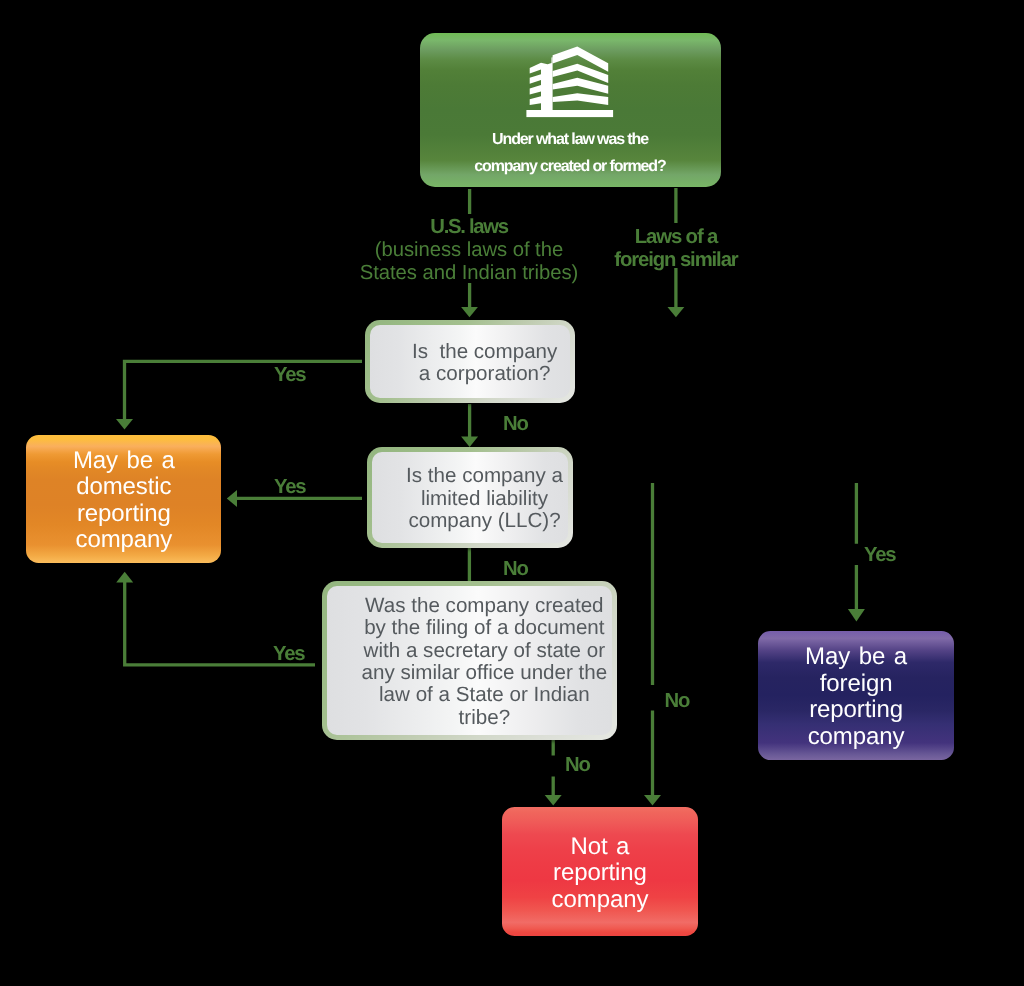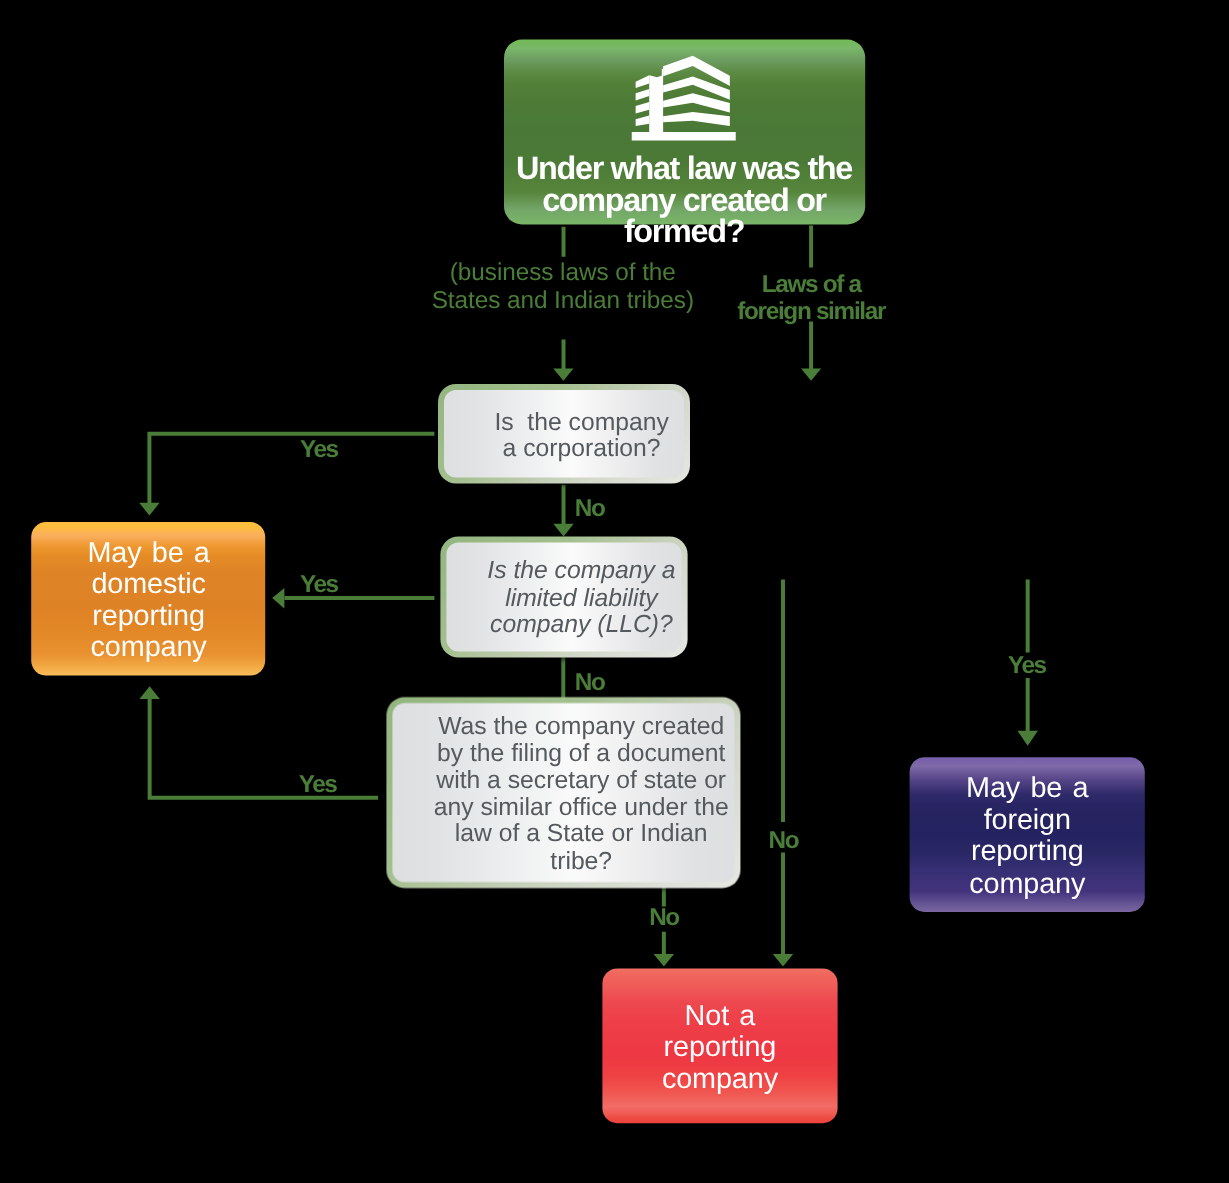--- a/index.html
+++ b/index.html
@@ -10,35 +10,35 @@
   .node{position:absolute;box-sizing:border-box;display:flex;align-items:center;
         justify-content:center;text-align:center;}
   .node .txt{width:100%;white-space:pre-wrap;transform:translateZ(0);}
   
   #n-top{left:419.5px;top:32.8px;width:301px;height:154.6px;border-radius:15px;
      background:linear-gradient(180deg,#70BB55 0%,#7AB76B 4.7%,#6C9C60 11.1%,
                 #5C8B44 17.6%,#528038 24.1%,#4D7B36 33.8%,#4A7937 50%,#4B7A37 66%,
                 #57853C 82.5%,#73A668 92%,#79B666 100%);
      flex-direction:column;}
   #n-top .txt{position:absolute;left:0;top:94.5px;color:#fff;font-weight:bold;
-              font-size:27px;line-height:26.5px;letter-spacing:-1.12px;}
+              font-size:16px;line-height:26.5px;letter-spacing:-1.12px;}
   .icon-wrap{position:absolute;left:50%;margin-left:-44.4px;top:13.2px;
              width:90px;height:72px;line-height:0;}
   
   .dec{border-radius:15px;
        background:linear-gradient(138deg,#93B57F 0%,#9BBB86 18%,#A3BF8E 34%,#BECBAF 54%,
                   #D2D8C9 70%,#DCDFD7 84%,#E6E8E3 100%);
        padding:5px;box-shadow:1px 2px 3px rgba(0,0,0,0.45);}
   .dec .inner{width:100%;height:100%;border-radius:10px;display:flex;align-items:center;
        justify-content:center;text-align:center;
        background:linear-gradient(90deg,#DEDFE1 0%,#E2E3E5 14%,#F4F5F5 45%,#FBFBFB 53%,
                   #EFEFF0 70%,#E1E2E4 88%,#DEDFE1 100%);padding-left:30px;}
   .dec .txt{color:#555A5E;font-size:20.6px;line-height:22.4px;position:relative;top:1.5px;}
   #n-corp{left:364.7px;top:320.3px;width:210px;height:83px;}
-  #n-llc{left:366.5px;top:447px;width:206px;height:100.5px;font-style:italic;}
+  #n-llc{left:366.5px;top:447px;width:206px;height:100.5px;}
   #n-filed{left:321.6px;top:581px;width:295.5px;height:159px;}
   #n-reg{left:606.6px;top:320px;width:347px;height:162.6px;}
   
   .out{box-shadow:1px 2px 5px rgba(0,0,0,0.6);}
   .out .txt{position:relative;top:2px;color:#fff;font-weight:normal;font-size:24px;line-height:26.4px;letter-spacing:-0.1px;word-spacing:2px;}
   #n-dom{left:26.2px;top:434.8px;width:195.3px;height:127.8px;border-radius:12.5px;
      background:linear-gradient(180deg,#FDBE3E 0%,#FDBD3E 3.3%,#FAAF5D 8.8%,#EF9A34 15%,
                 #E78D26 21%,#E18726 28%,#DE8326 35%,#DE8226 55%,#E28726 70%,
                 #E99130 86%,#F3A944 94%,#FBBD5C 100%);}
   #n-for{left:758.3px;top:630.7px;width:195.5px;height:128.9px;border-radius:12.5px;
@@ -51,21 +51,21 @@
                 #F16C66 89.4%,#F05A51 94%,#EE4941 97%,#ED4440 100%);}
   
   svg#wires{position:absolute;left:0;top:0;width:1024px;height:986px;}
   .lbl{position:absolute;color:#4a7e38;font-weight:bold;font-size:20.3px;transform:translateZ(0);
        white-space:pre-line;line-height:25px;text-align:center;letter-spacing:-1.25px;}
   #lbl-us{left:345px;top:216.3px;width:248px;line-height:0;}
   #lbl-us .b{font-size:20.3px;line-height:22.3px;letter-spacing:-1.3px;}
   #lbl-us .r{font-weight:normal;font-size:20.3px;line-height:23.5px;letter-spacing:-0.05px;
              white-space:pre-line;}
   #lbl-for{left:599px;top:225.7px;width:154px;line-height:23.5px;letter-spacing:-1.1px;}
-  .lbl.sm{line-height:20px;}
+  .lbl.sm{line-height:20px;margin-left:24px;}
   #lbl-corp-yes{left:250px;top:365px;}
   #lbl-corp-no{left:479px;top:413.5px;}
   #lbl-llc-yes{left:250px;top:476.5px;}
   #lbl-llc-no{left:479px;top:559px;}
   #lbl-filed-yes{left:249px;top:644px;}
   #lbl-filed-no{left:541px;top:755px;}
   #lbl-reg-yes{left:840px;top:545px;}
   #lbl-reg-no{left:640.5px;top:691px;}
 </style>
 </head>
@@ -102,20 +102,21 @@
 
       <path d="M856.4 483 L856.4 543.8 M856.4 565 L856.4 610"></path>
       <polygon stroke="none" points="847.9,609 864.9,609 856.4,621.5"></polygon>
 
       <path d="M652.5 483 L652.5 684.9 M652.5 710.5 L652.5 796"></path>
       <polygon stroke="none" points="644,795 661,795 652.5,805.5"></polygon>
     </g>
   </svg>
 
   <div class="lbl" id="lbl-us">
+    <div class="b">U.S. laws</div>
     <div class="r">(business laws of the
 States and Indian tribes)</div>
   </div>
   <div class="lbl" id="lbl-for">Laws of a
 foreign similar</div>
   <div class="lbl sm" id="lbl-corp-yes">Yes</div>
   <div class="lbl sm" id="lbl-corp-no">No</div>
   <div class="lbl sm" id="lbl-llc-yes">Yes</div>
   <div class="lbl sm" id="lbl-llc-no">No</div>
   <div class="lbl sm" id="lbl-filed-yes">Yes</div>

